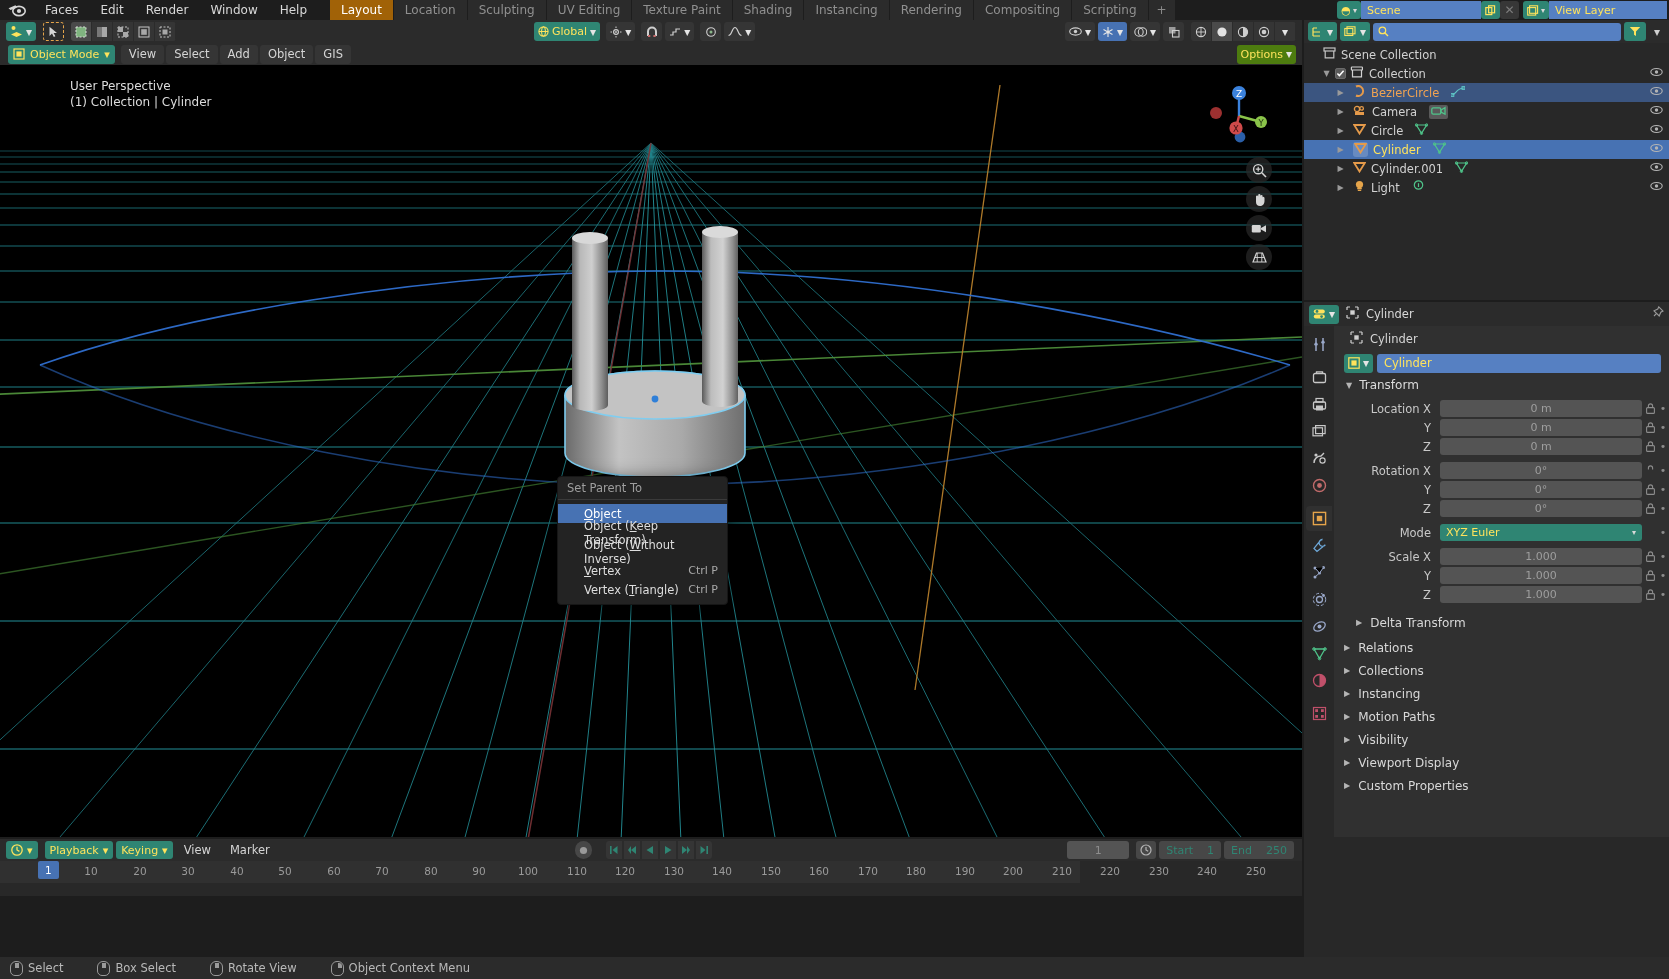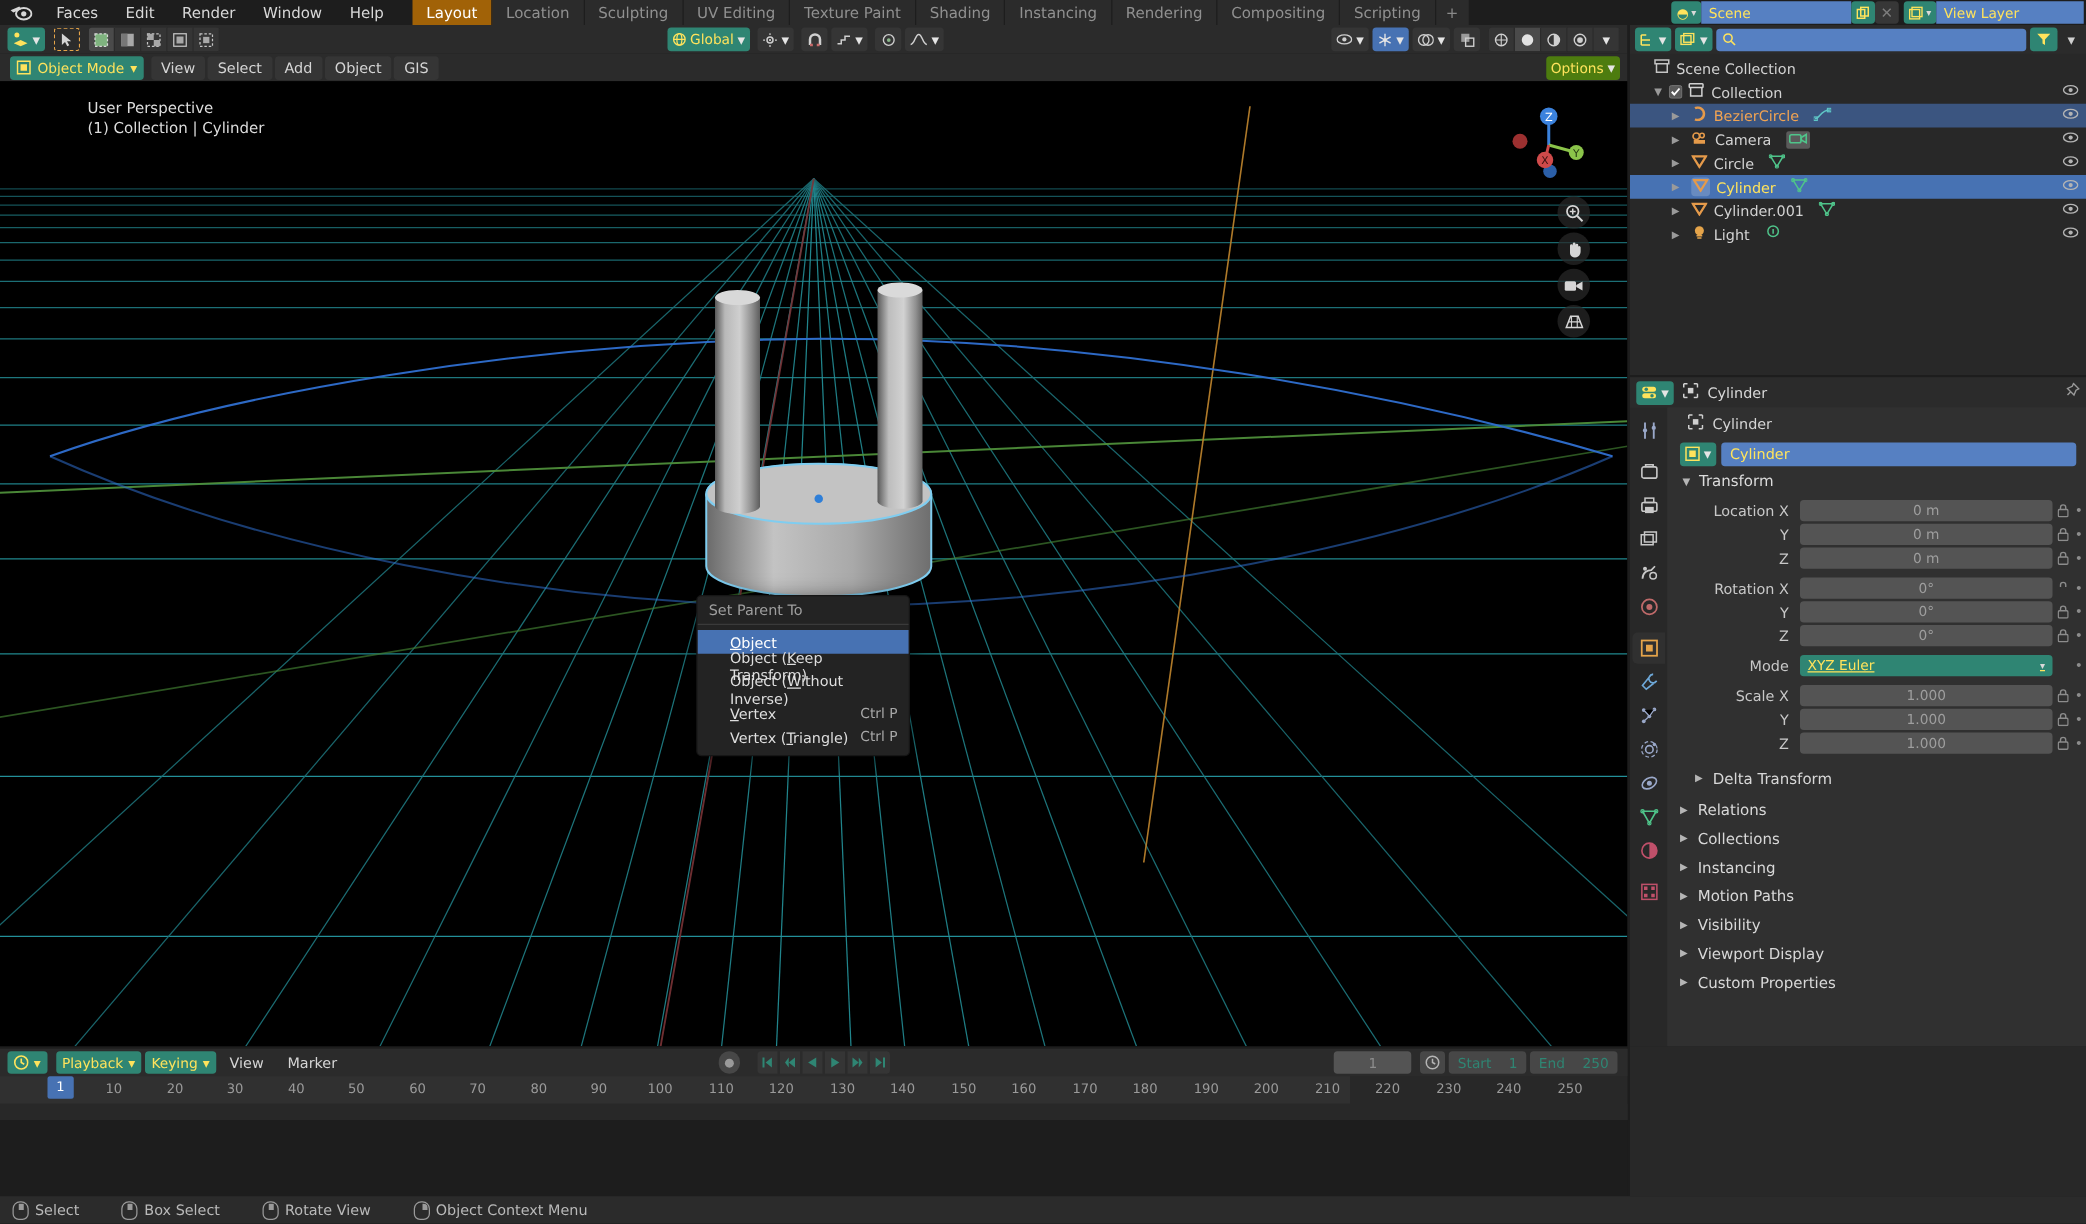--- a/index.html
+++ b/index.html
@@ -118,21 +118,21 @@
     display:flex; align-items:center; padding:0 7px; color:#ffe35c; font-size:11.5px; }
   .psection { height:22px; display:flex; align-items:center; font-size:12px;
     color:#dcdcdc; padding-left:12px; gap:7px; }
   .psection .ar { font-size:8px; color:#b5b5b5; }
   .prow { height:19px; display:flex; align-items:center; margin-bottom:0px; }
   .plabel { width:106px; text-align:right; font-size:11.5px; color:#c8c8c8; padding-right:9px; }
   .pfield { flex:1; height:17px; background:#545454; border-radius:3px; display:flex;
     align-items:center; justify-content:center; color:#9e9e9e; font-size:11px;
     margin-right:2px; }
   .pfield.teal { background:#2f8573; color:#ffe35c; justify-content:space-between;
-    padding:0 6px;text-decoration:underline; }
+    padding:0 6px; }
   .lockicon { width:13px; display:flex; align-items:center; justify-content:center;
     color:#8c8c8c; font-size:9px; }
   .dotm { width:12px; text-align:center; color:#8c8c8c; font-size:11px; }
   .sub-sect { height:23px; display:flex; align-items:center; font-size:12px;
     color:#d8d8d8; padding-left:22px; gap:8px; }
   .sub-sect.lvl1 { padding-left:10px; }
 
   
   #timeline { position:absolute; left:0; top:839px; width:1302px; height:57px;
     background:#282828; }

